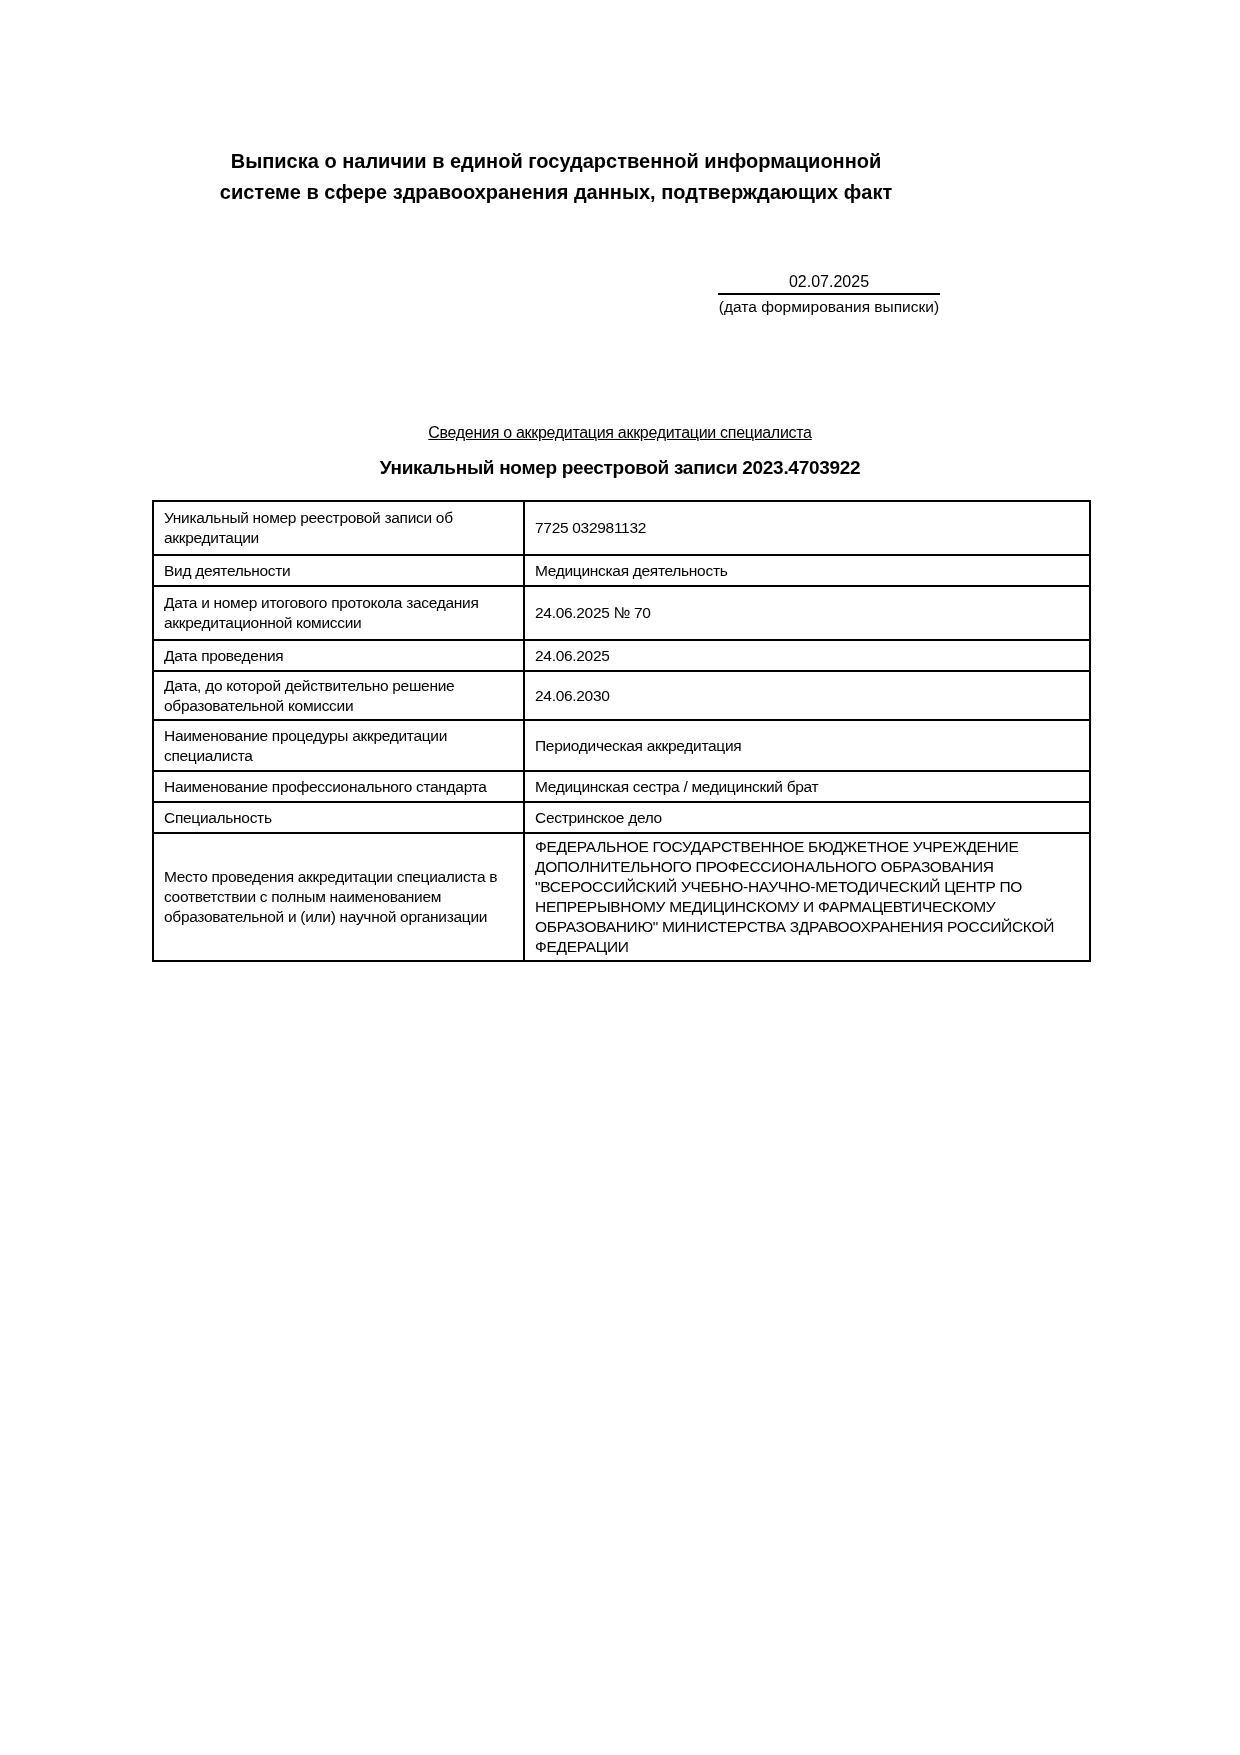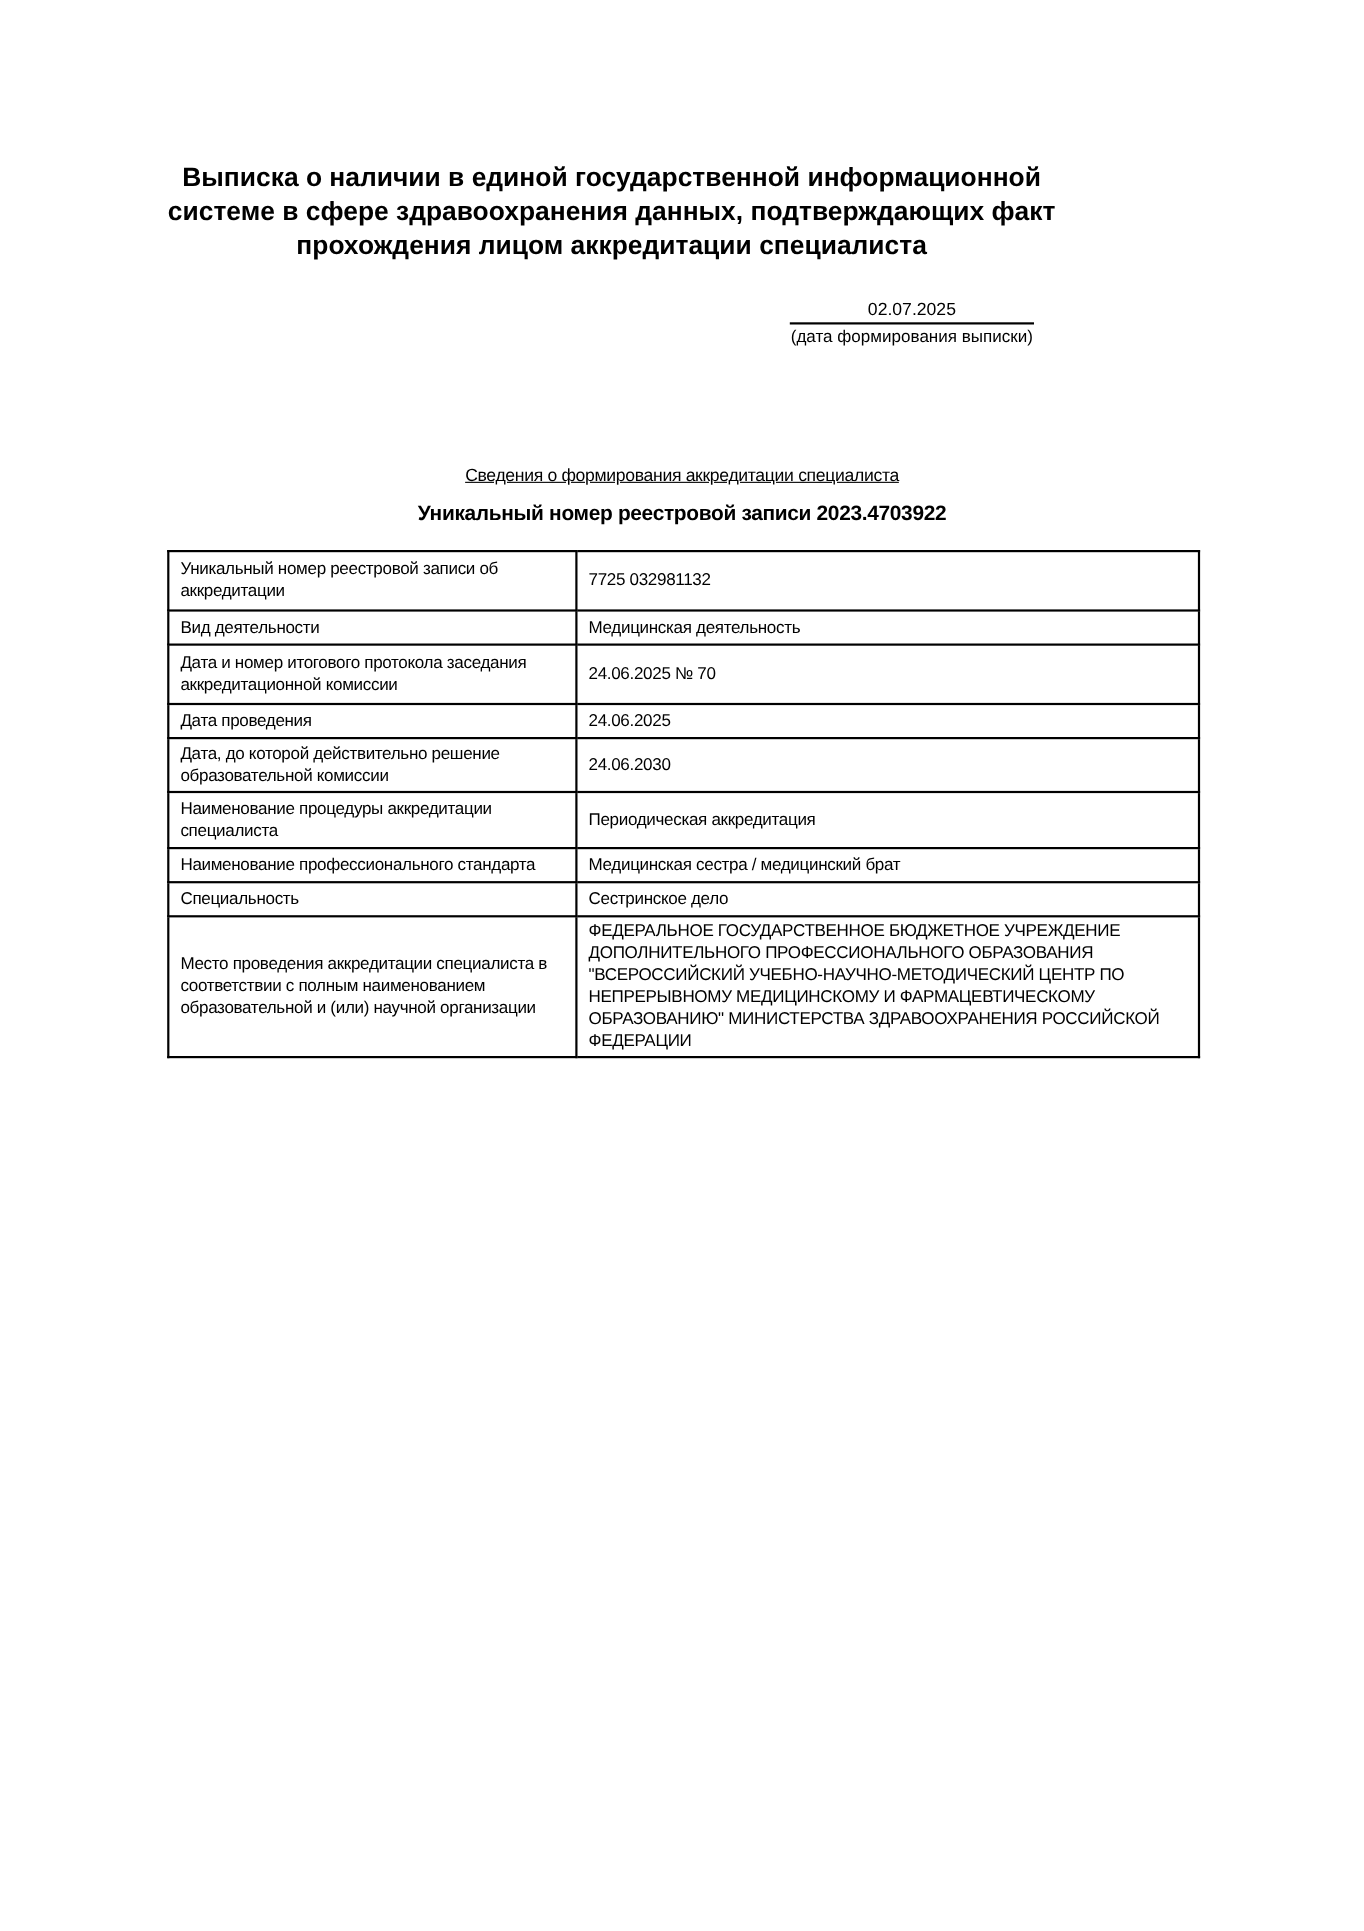--- a/index.html
+++ b/index.html
@@ -12,21 +12,21 @@
     font-family:"Liberation Sans", sans-serif;
     overflow:hidden;
   }
   .title{
     position:absolute;
     top:146px;
     left:0;
     width:1112px;
     text-align:center;
     font-weight:bold;
-    font-size:24px;
+    font-size:20px;
     line-height:31px;
   }
   .date-block{
     position:absolute;
     top:272px;
     left:712px;
     width:234px;
     text-align:center;
     font-size:16px;
     line-height:19px;
@@ -97,30 +97,29 @@
   table.acc-table tr:nth-child(10) td{height:122px;}
 </style>
 </head>
 <body>
 
 <div class="page">
 
   <div class="title">
     <div>Выписка о наличии в единой государственной информационной</div>
     <div>системе в сфере здравоохранения данных, подтверждающих факт</div>
-    <div>прохождения лицом аккредитации специалиста</div>
   </div>
 
   <div class="date-block">
     <span class="date-value">02.07.2025</span>
     <div class="date-caption">(дата формирования выписки)</div>
   </div>
 
 
-  <div class="section-heading narrow">Сведения о формирования аккредитации специалиста</div>
+  <div class="section-heading narrow">Сведения о аккредитация аккредитации специалиста</div>
 
   <div class="registry-heading narrow">Уникальный номер реестровой записи 2023.4703922</div>
 
   <table class="acc-table narrow">
     <colgroup>
       <col style="width:371px">
       <col style="width:566px">
     </colgroup>
     <tbody>
         <tr>

